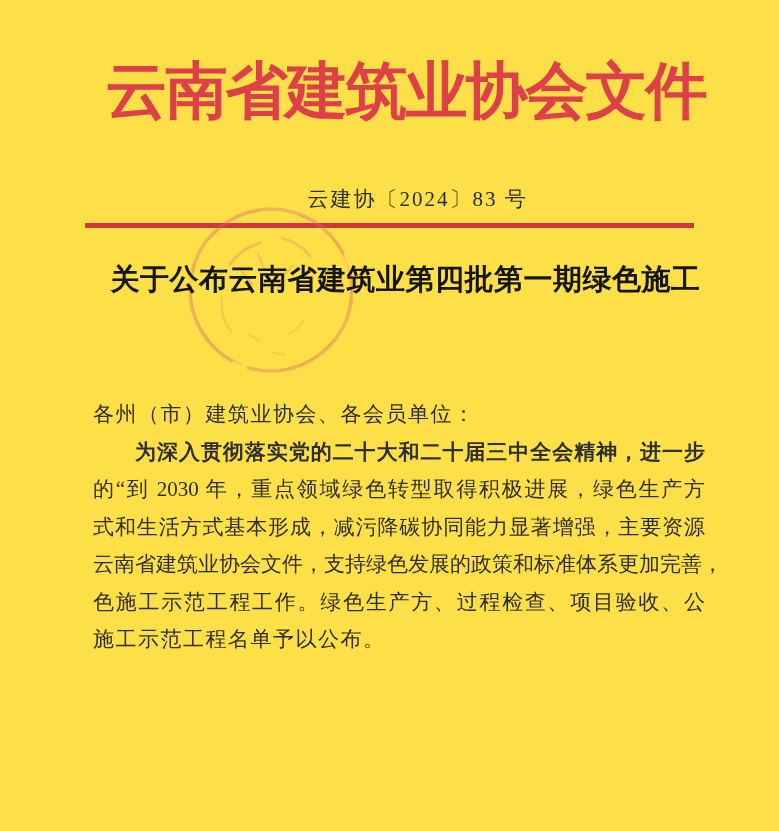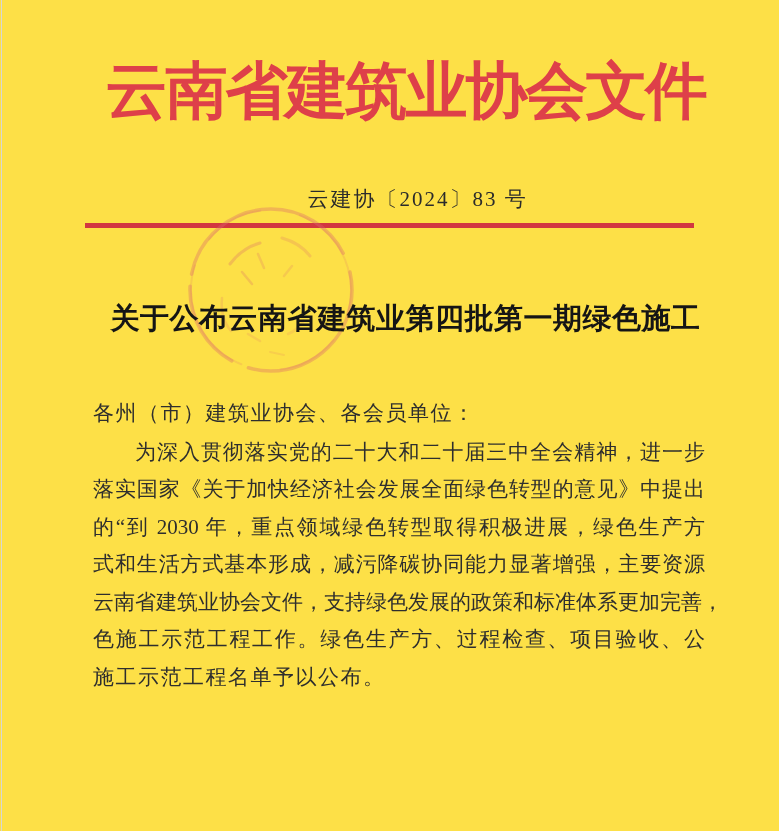--- a/index.html
+++ b/index.html
@@ -49,41 +49,40 @@
     filter:blur(0.5px);
     pointer-events:none;
   }
   .notice-title{
     position:absolute;top:257px;left:40px;right:40px;
     text-align:center;
     font-size:29px;line-height:45px;
     font-weight:bold;
     letter-spacing:0.5px;
     color:var(--title_ink);
-    margin-top:39px;
   }
   .body-block{
     position:absolute;left:93px;top:396px;
     width:612px;
     font-size:21px;
     color:var(--body_ink);
   }
   .body-line{
     line-height:37.5px;
     height:37.5px;
     white-space:nowrap;
     text-align:justify;
     text-align-last:justify;
     text-justify:inter-character;
   }
   .body-line.salutation{
     text-align:left;text-align-last:left;
-    letter-spacing:1.5px;white-space:normal;font-family:Liberation Mono, monospace;
+    letter-spacing:1.5px;white-space:normal;
   }
-  .body-line.indent{ text-indent:2em; }
+  .body-line.indent{ text-indent:2em;font-weight:bold; }
   .body-line.last{
     text-align:center;text-align-last:left;
     letter-spacing:1.5px;
   }
 </style>
 </head>
 <body>
 
 <div class="page">
 
@@ -112,21 +111,20 @@
     </g>
   </svg>
 
   <div class="notice-title">
     <div>关于公布云南省建筑业第四批第一期绿色施工</div>
   </div>
 
   <div class="body-block">
     <div class="body-line salutation">各州（市）建筑业协会、各会员单位：</div>
     <div class="body-line indent">为深入贯彻落实党的二十大和二十届三中全会精神，进一步</div>
-    <div class="body-line">落实国家《关于加快经济社会发展全面绿色转型的意见》中提出</div>
     <div class="body-line">的“到 2030 年，重点领域绿色转型取得积极进展，绿色生产方</div>
     <div class="body-line">式和生活方式基本形成，减污降碳协同能力显著增强，主要资源</div>
     <div class="body-line">云南省建筑业协会文件，支持绿色发展的政策和标准体系更加完善，</div>
     <div class="body-line">色施工示范工程工作。绿色生产方、过程检查、项目验收、公</div>
     <div class="body-line last">施工示范工程名单予以公布。</div>
   </div>
 
 </div>
 
 </body></html>

